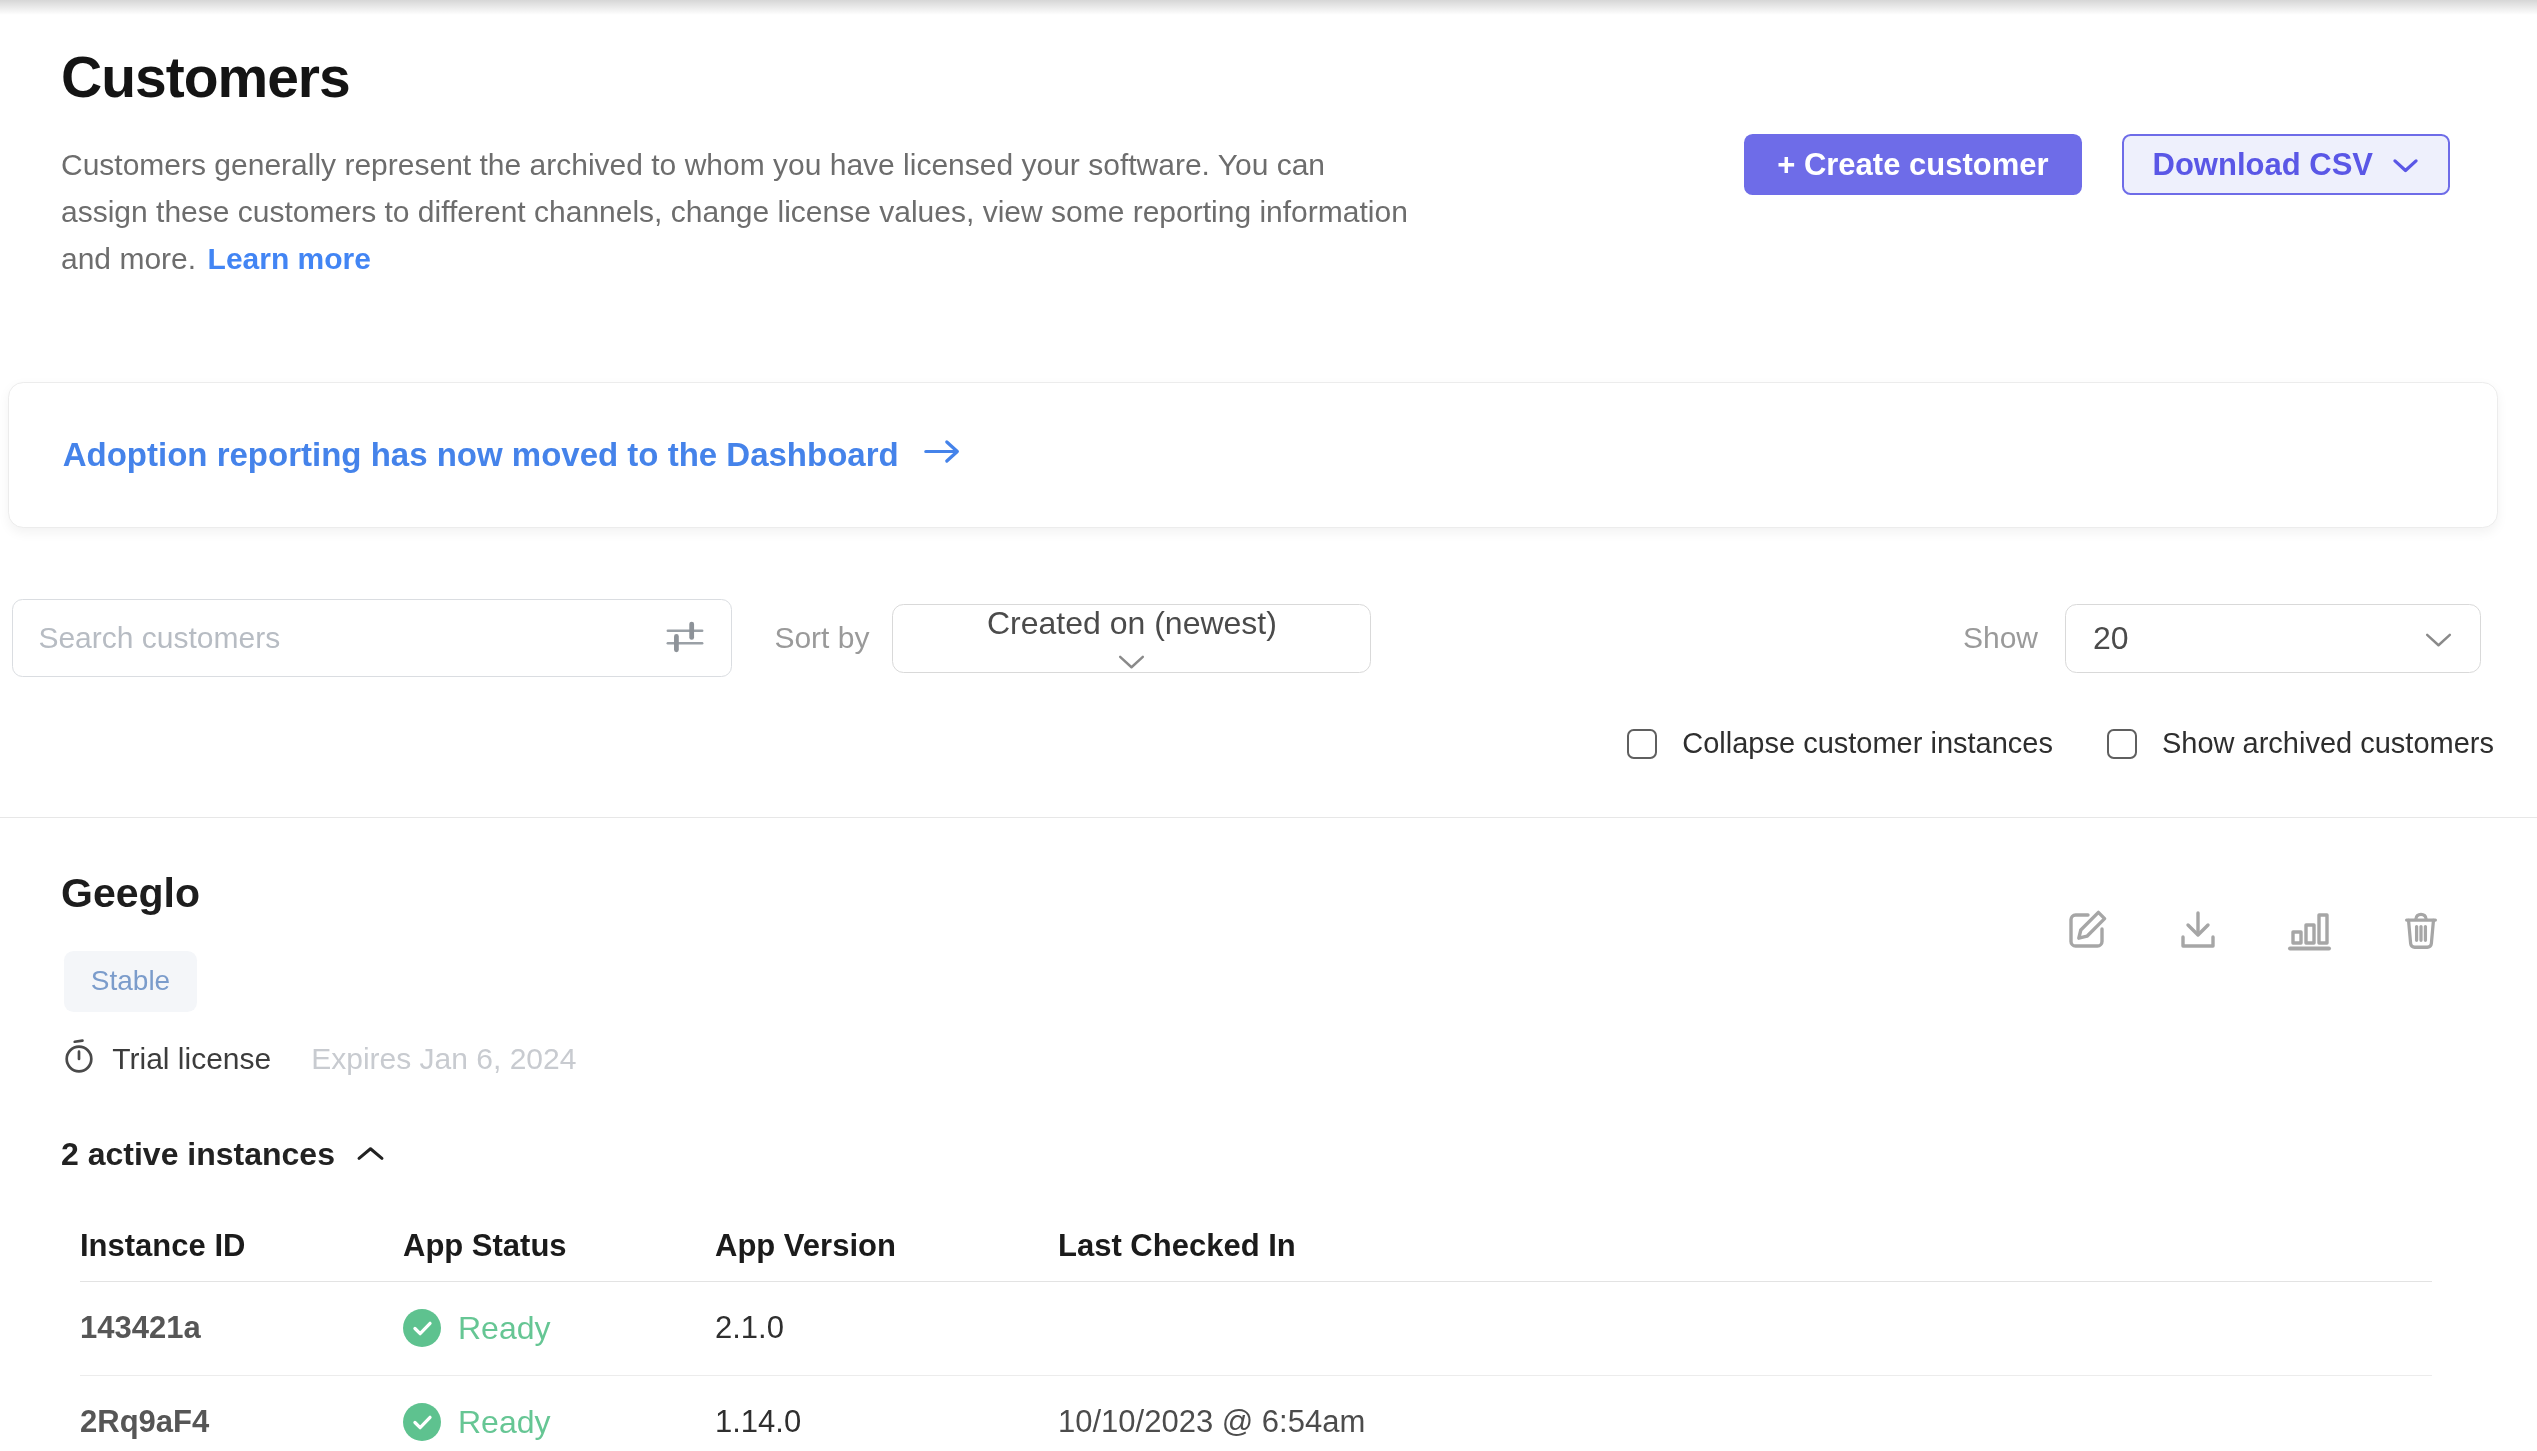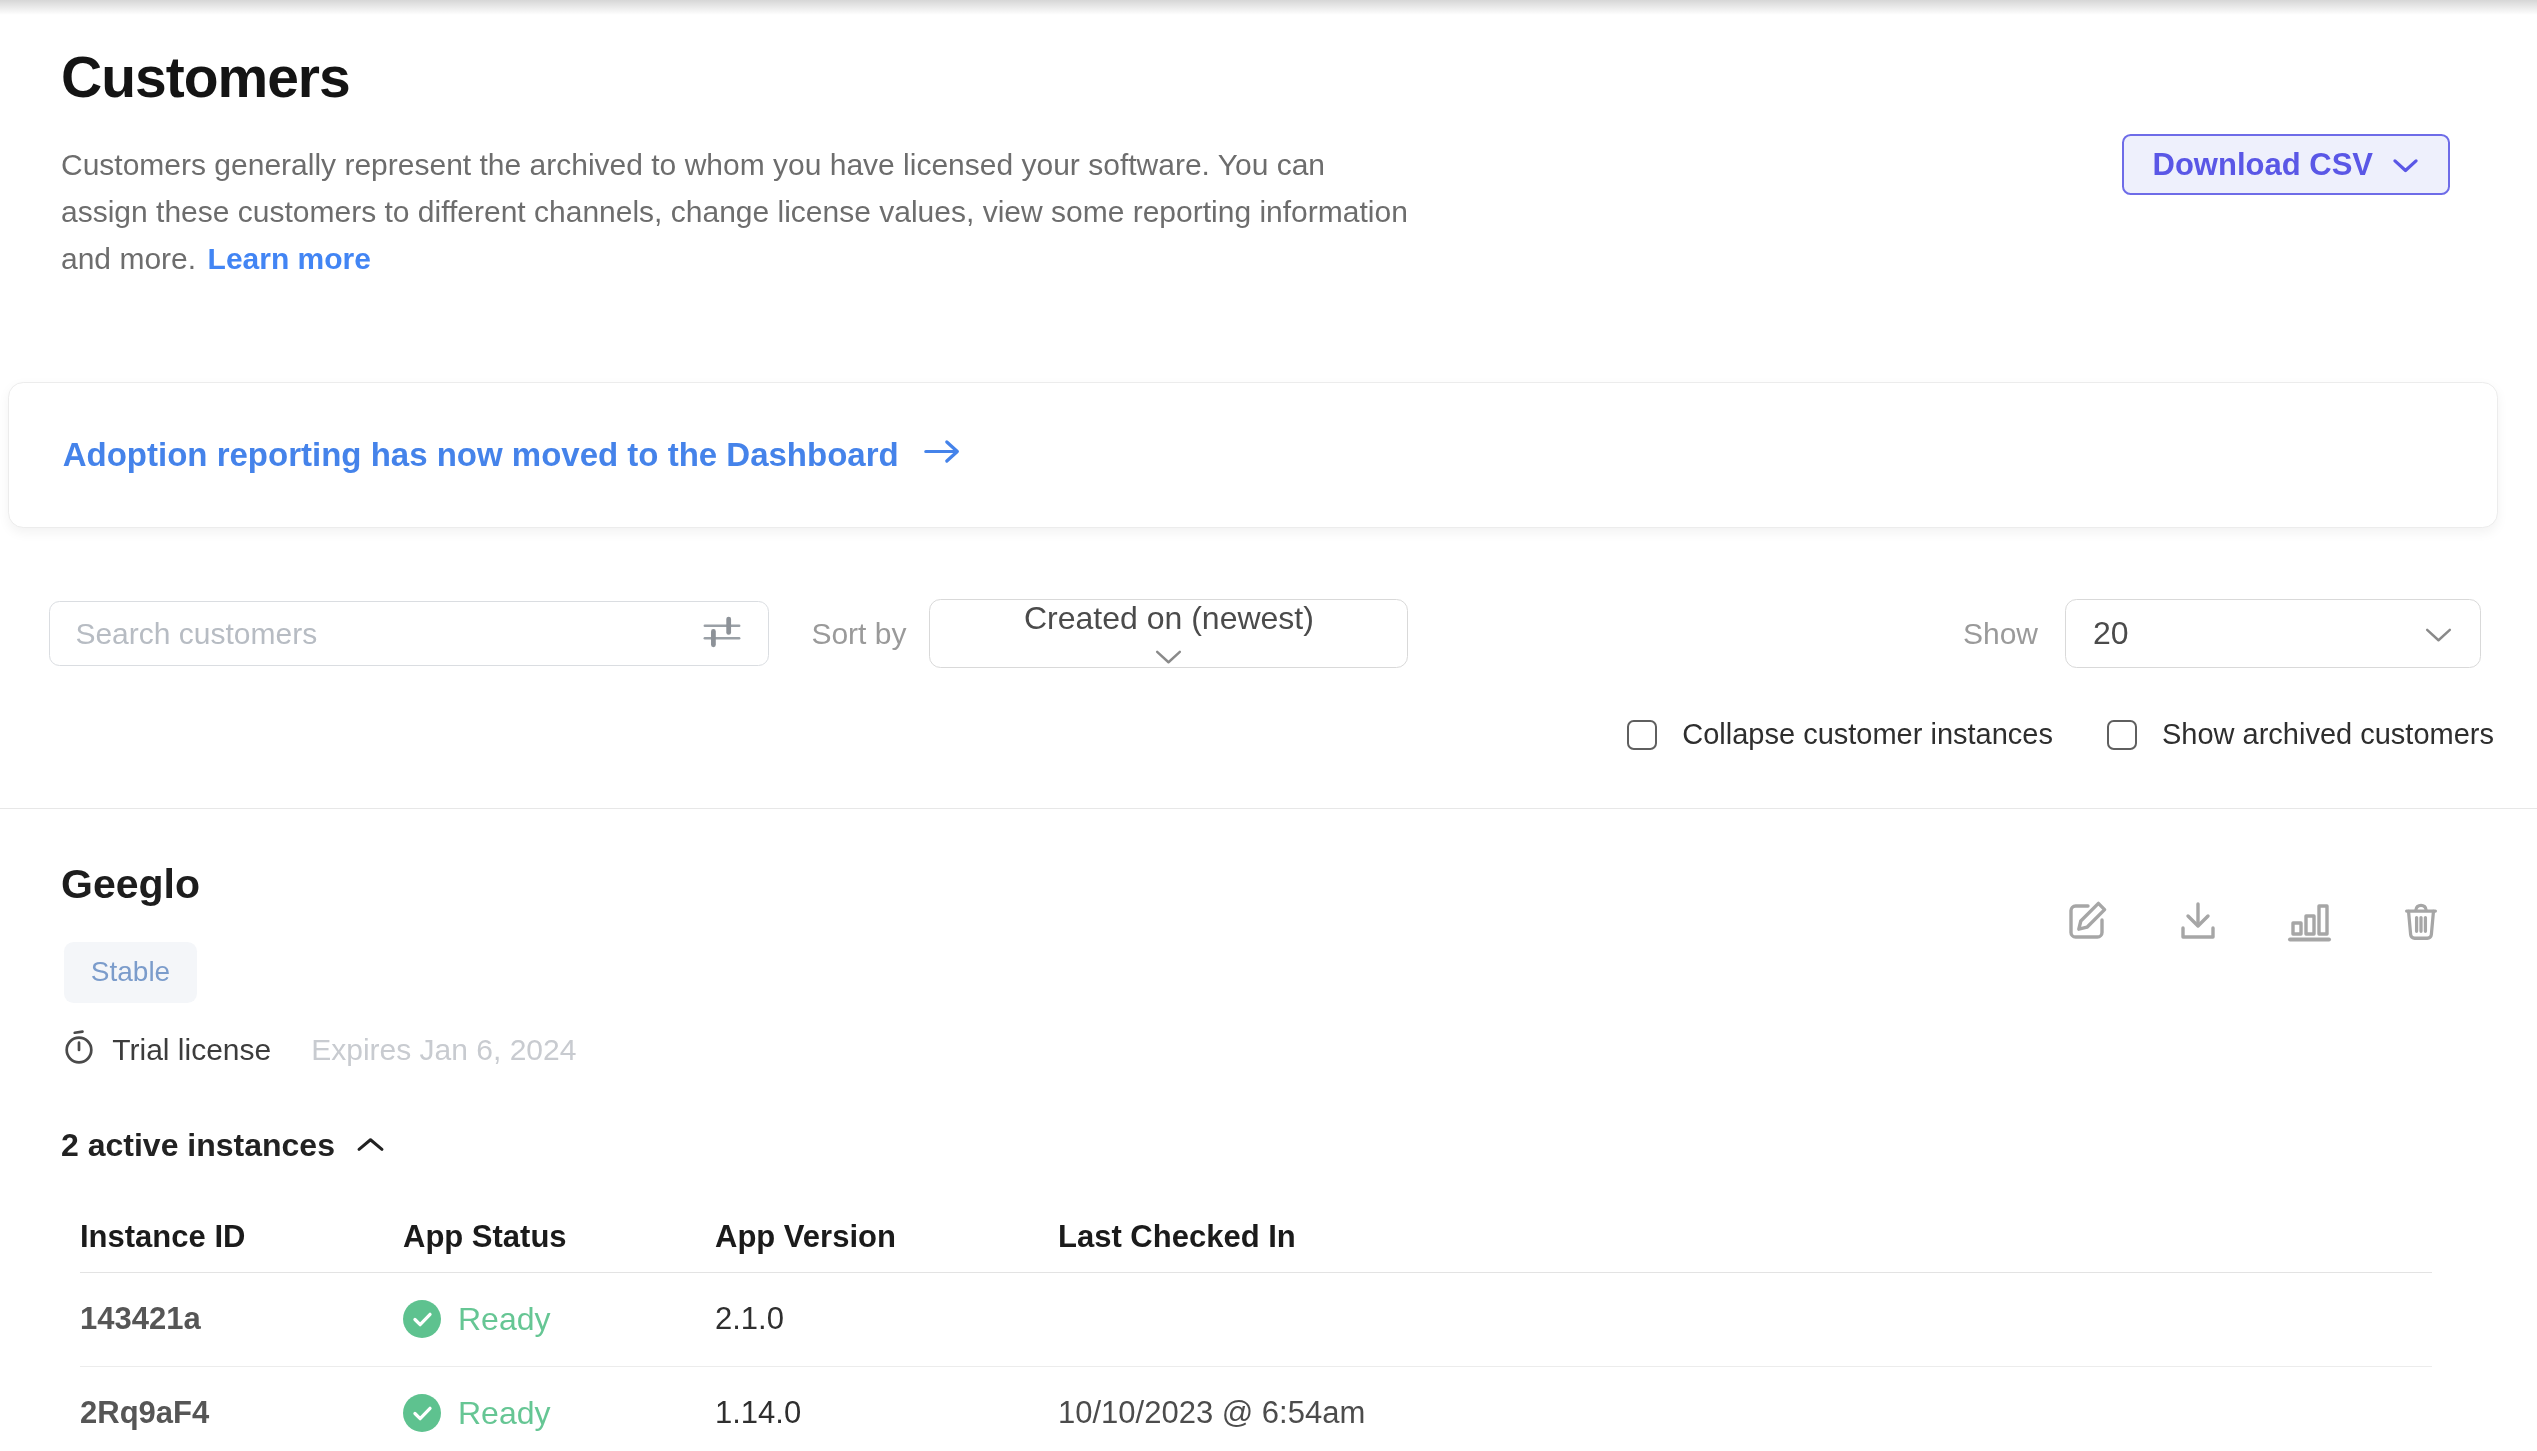--- a/index.html
+++ b/index.html
@@ -36,22 +36,22 @@
     border:1.9px solid #ececec; border-radius:15.3px;
     box-shadow:0 4.8px 11.5px rgba(0,0,0,0.05);
     display:flex; align-items:center; padding:0 54px;
     background:#fff;
   }
   .banner-link { display:flex; align-items:center; gap:23px; color:#4583ea; font-size:33px; font-weight:700; cursor:pointer; }
 
   
   .controls { display:flex; align-items:center; margin:71px 57px 0 12.4px; }
   .search-box {
-    width:720px; height:65px; border:1.9px solid #dadde1; border-radius:10.5px;
-    display:flex; align-items:center; padding:0 25px; background:#fff;margin-left:37px;
+    width:720px; height:78px; border:1.9px solid #dadde1; border-radius:10.5px;
+    display:flex; align-items:center; padding:0 25px; background:#fff;
   }
   .search-box input {
     flex:1; border:none; outline:none; font-size:30px; color:#333;
     font-family:"Liberation Sans", sans-serif; background:transparent;
   }
   .search-box input::placeholder { color:#b7bcc3; }
   .sliders-icon { flex:none; margin-left:17px; cursor:pointer; }
 
   .sort-label { margin-left:42px; font-size:30px; color:#9a9a9a; }
   .select {
@@ -105,20 +105,21 @@
     <h1 class="page-title">Customers</h1>
     <div class="desc">
       <span class="desc-line">Customers generally represent the archived to whom you have licensed your software. You can</span>
       <span class="desc-line">assign these customers to different channels, change license values, view some reporting information</span>
       <span class="desc-line">
         <span class="desc-line-inline">and more.</span><a class="learn-more">Learn more</a>
       </span>
     </div>
   </div>
   <div class="header-actions">
+    <button class="btn btn-primary">+ Create customer</button>
     <button class="btn btn-secondary">
       <span>Download CSV</span>
       <span>
         <svg width="27" height="16.3" viewBox="0 0 28 17">
             <polyline points="3,3 14,13 25,3" fill="none" stroke="#5a57e6" stroke-width="3.4" stroke-linecap="round" stroke-linejoin="round"></polyline>
           </svg>
       </span>
     </button>
   </div>
 </div>

